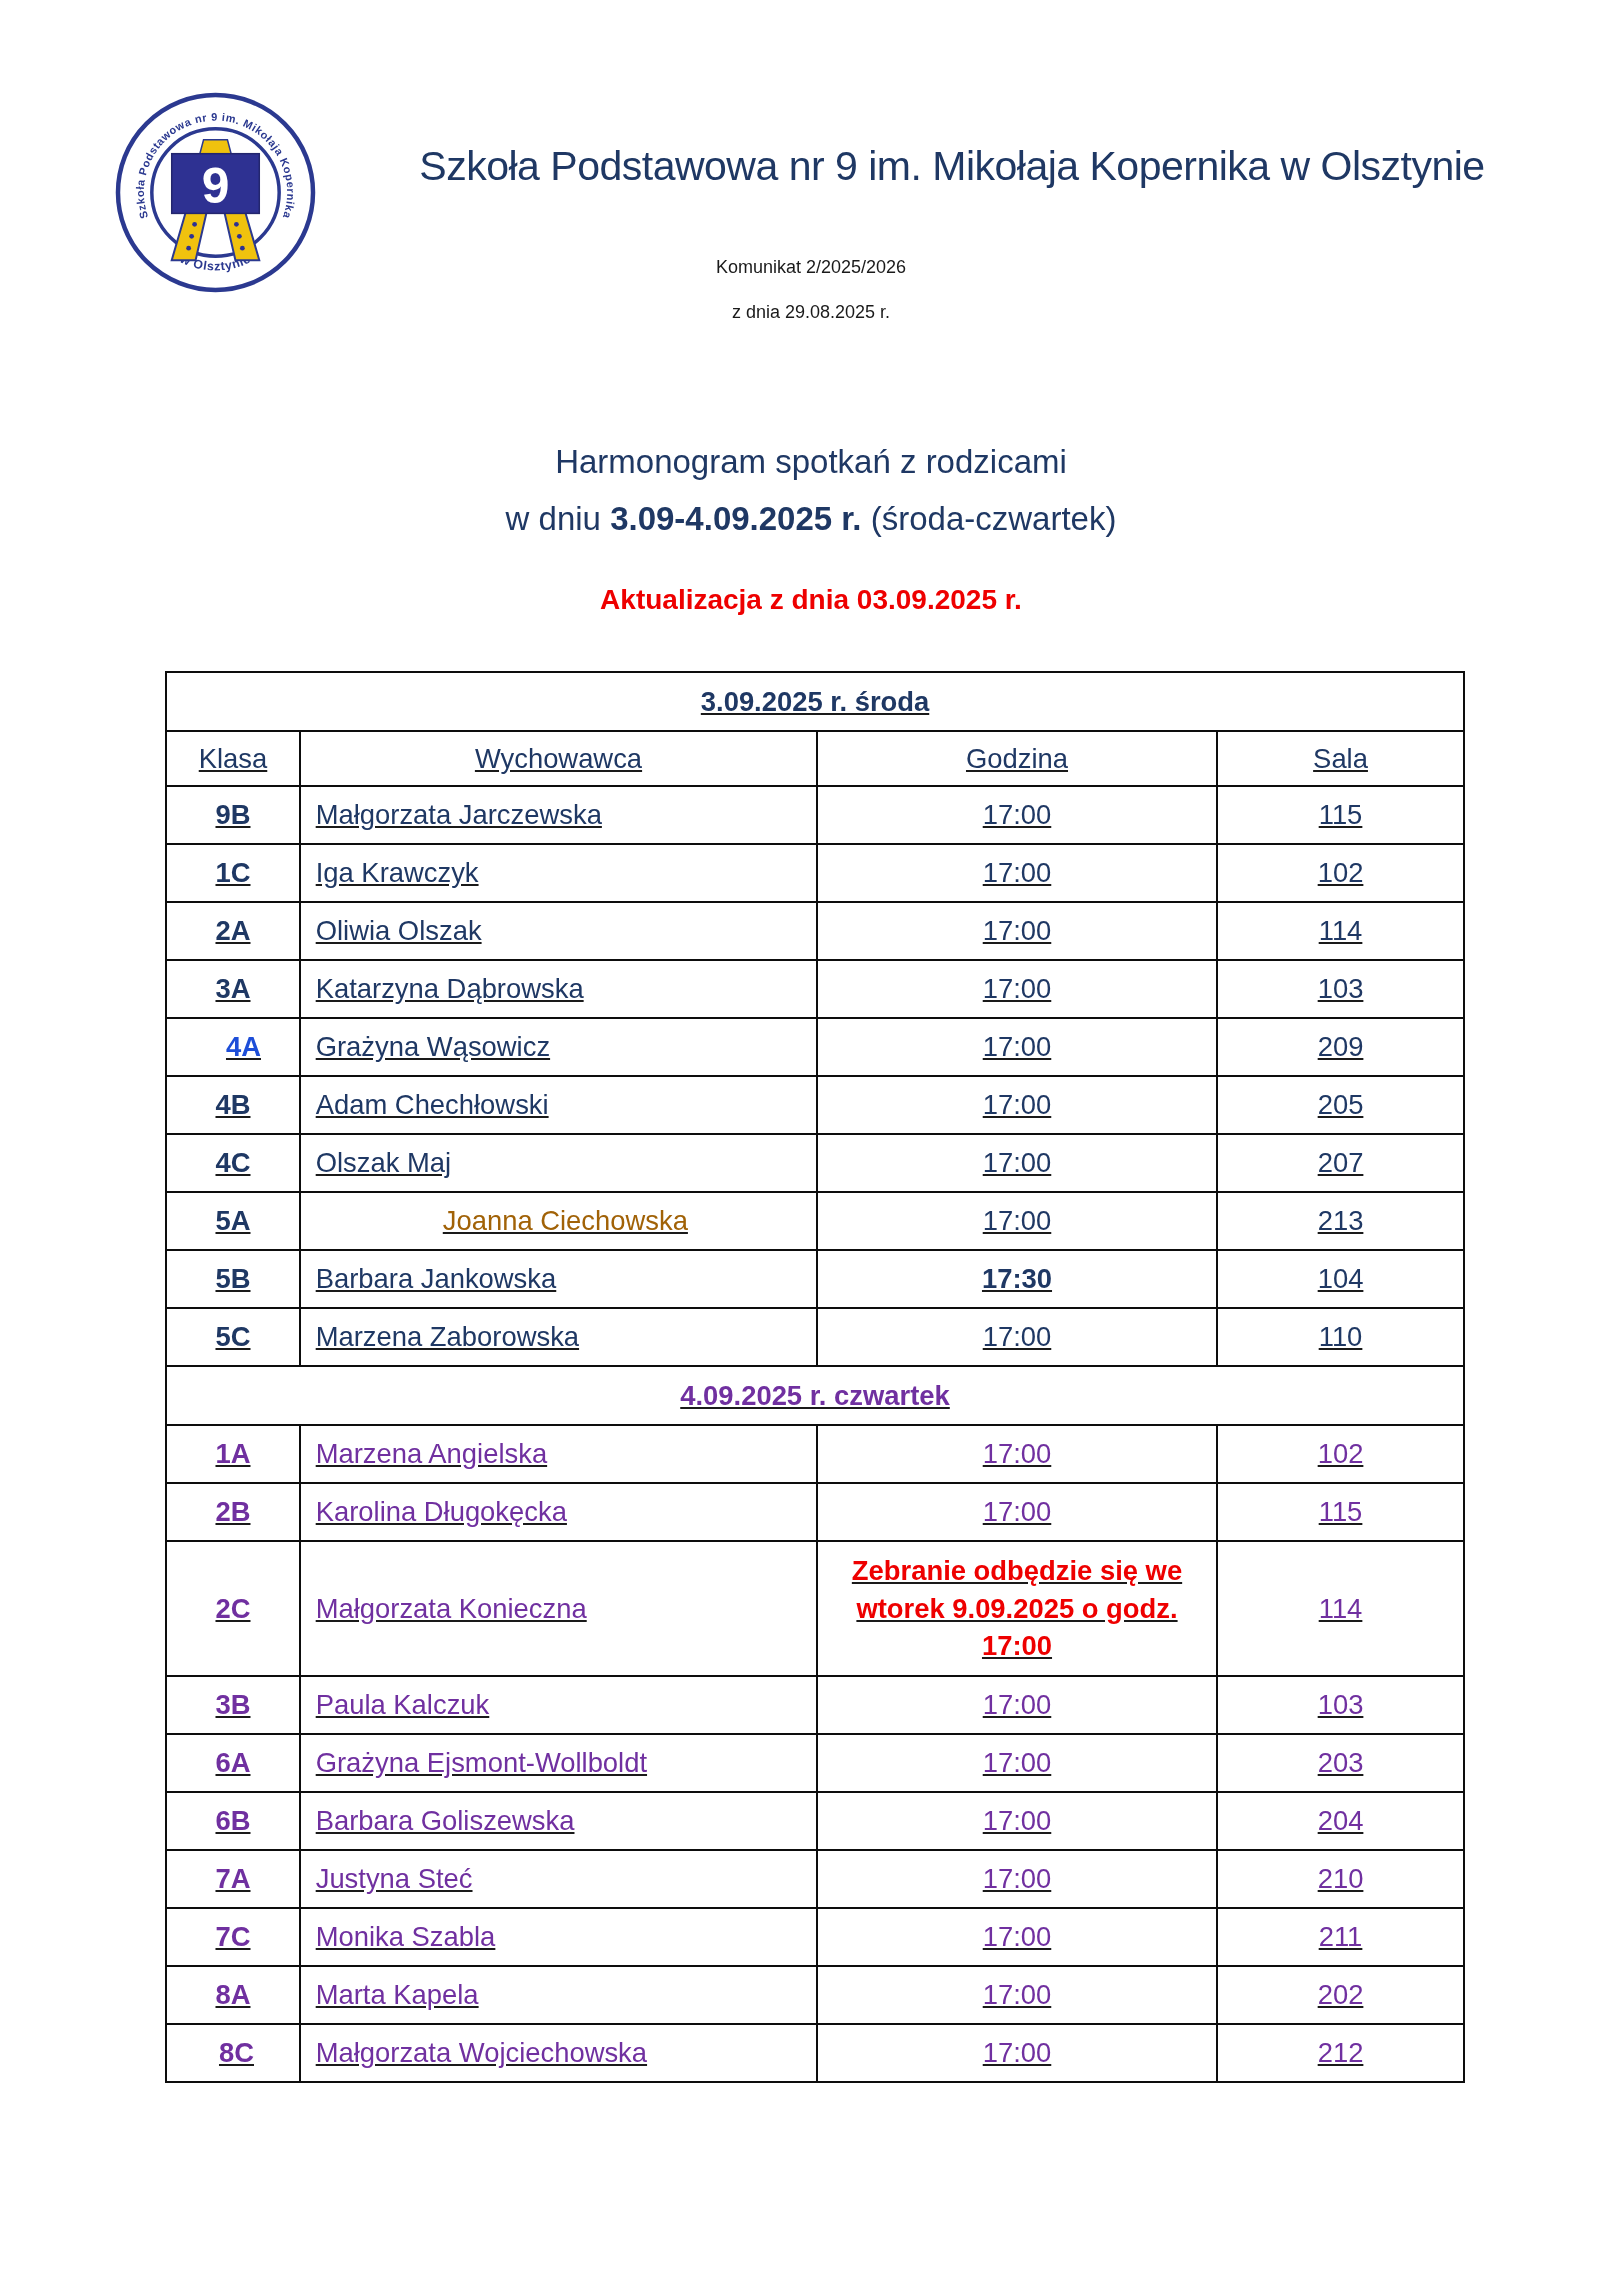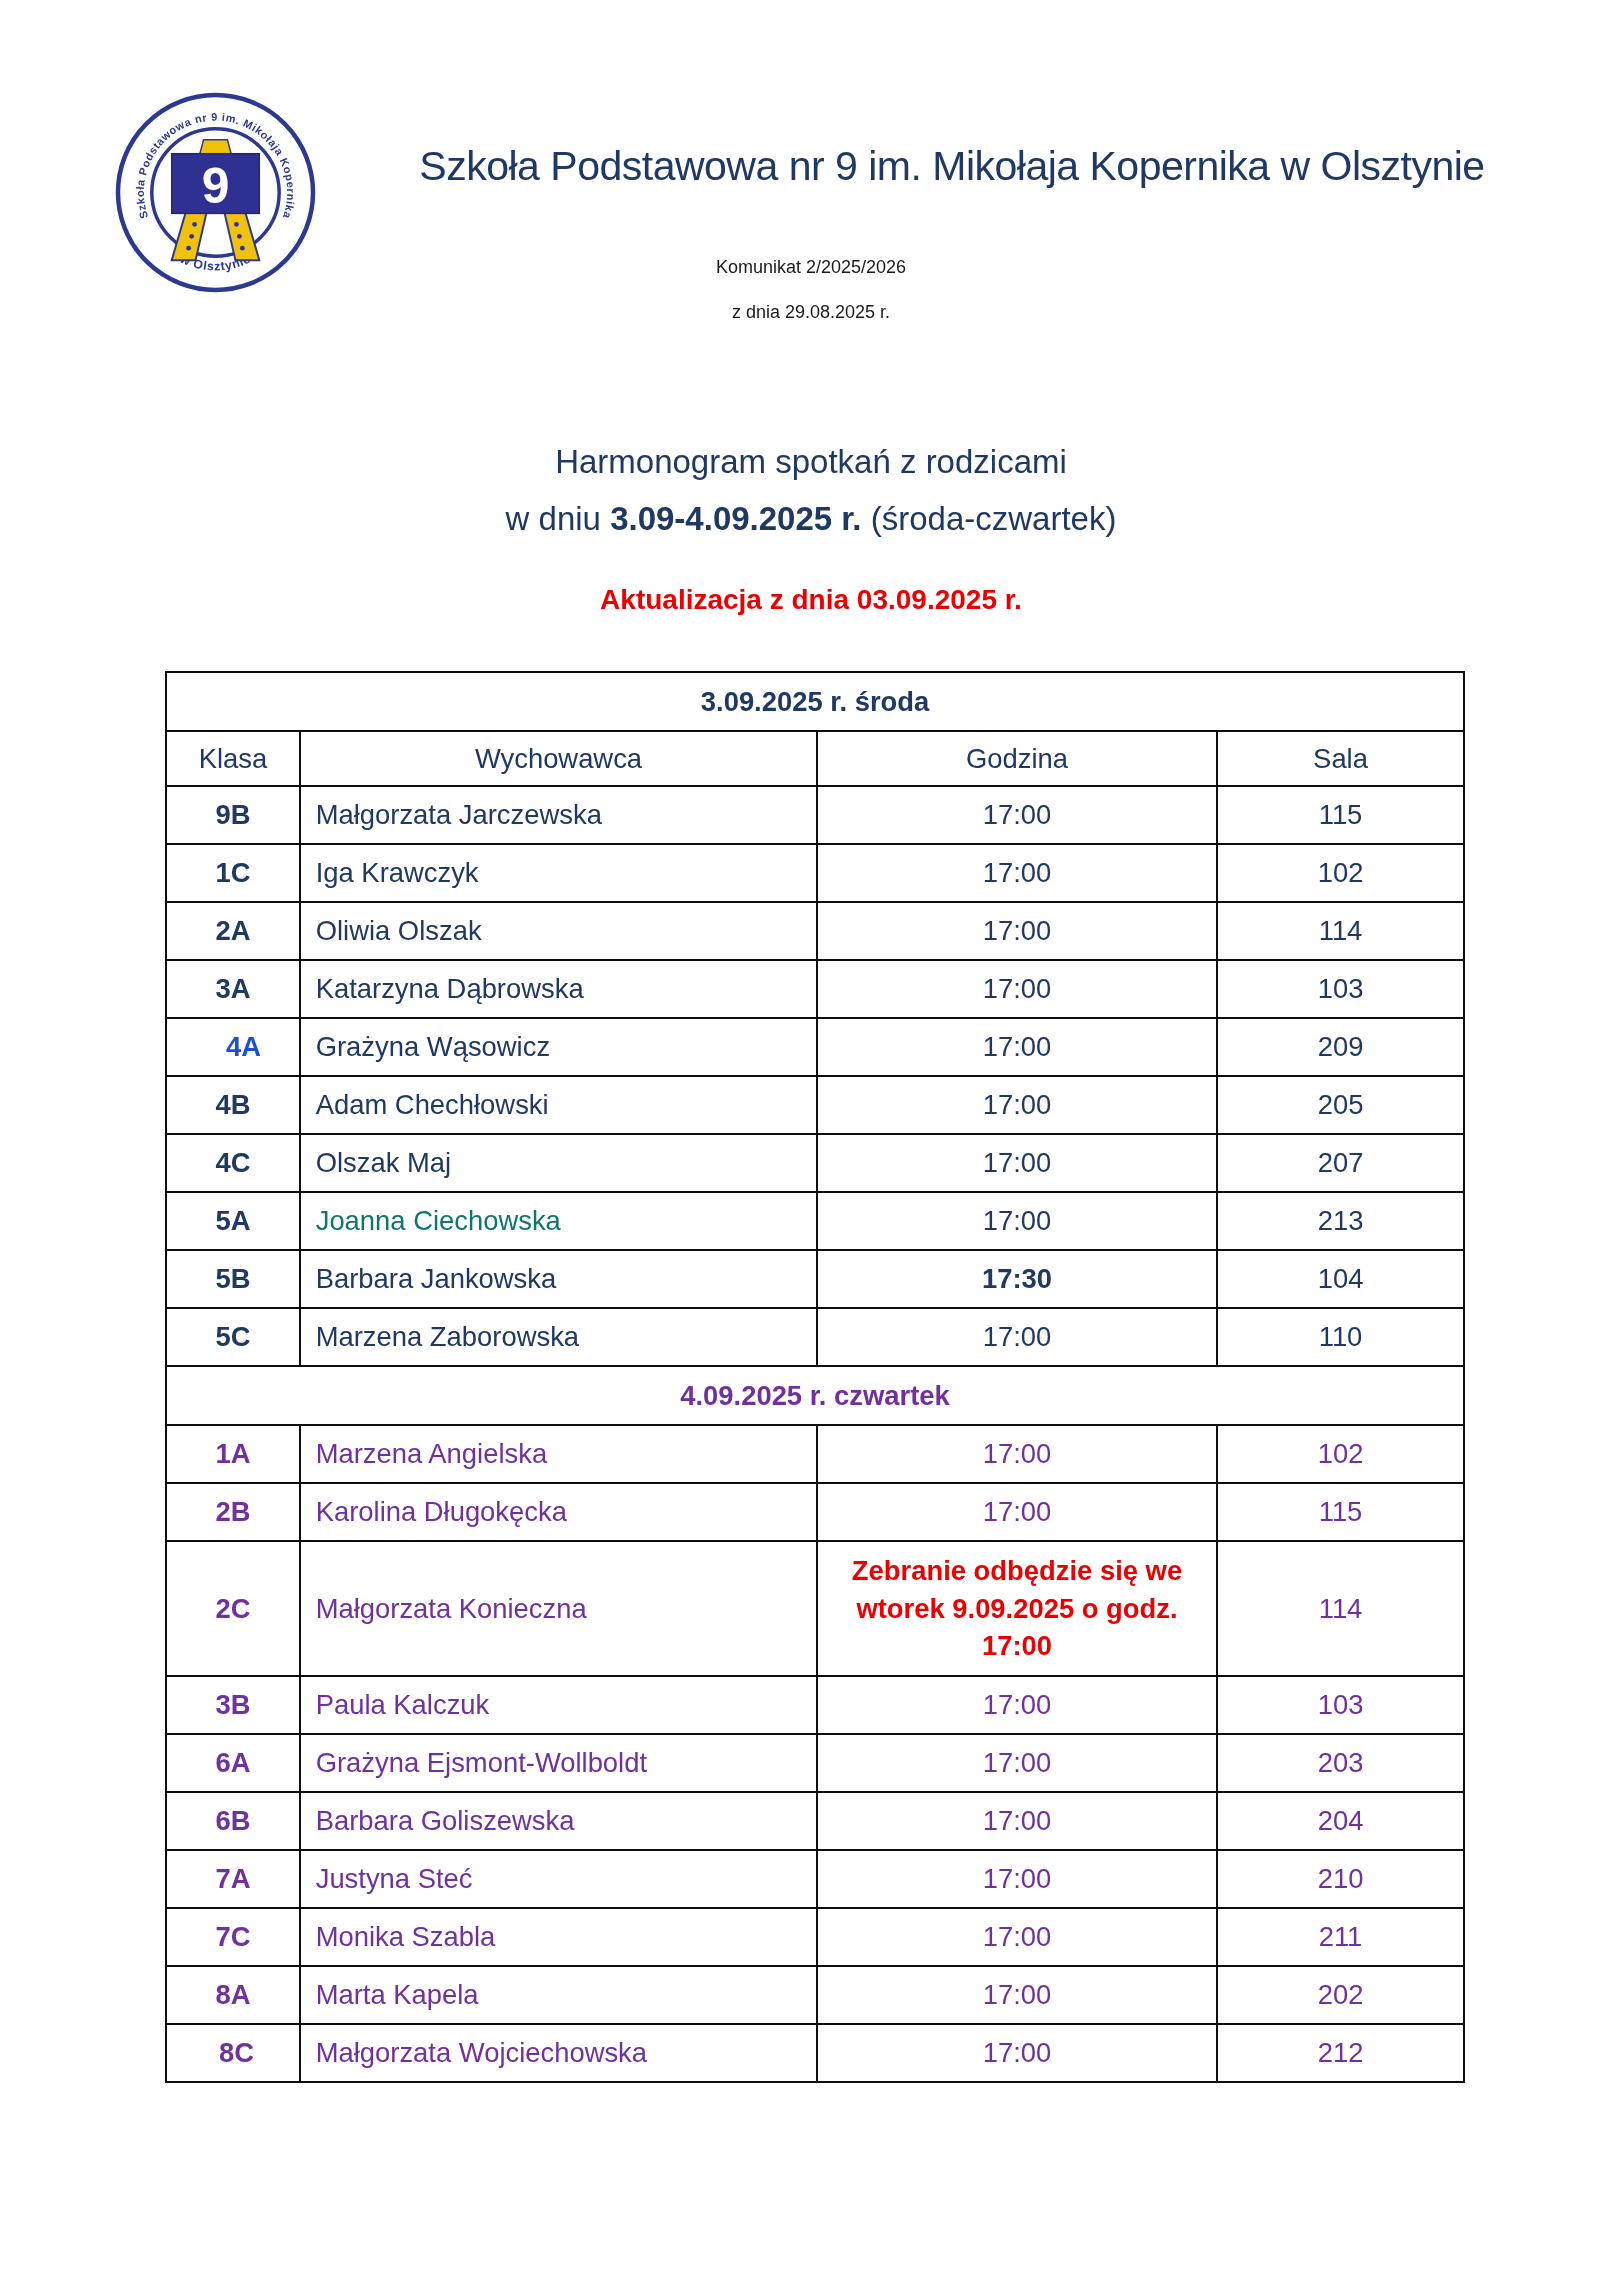--- a/index.html
+++ b/index.html
@@ -32,21 +32,21 @@
     color:#1f3864;
     font-size:33px; line-height:57px; font-weight:400;
   }
   .doc-title b { font-weight:700; }
   .update-note {
     margin-top:37px;
     text-align:center;
     color:#ee0000; font-size:28px; font-weight:700;
   }
   
-  .table-wrap { margin:55px 0 8px 165px; }
+  .table-wrap { margin:55px 0 8px 165px;text-decoration:underline; }
   table.schedule {
     border-collapse:collapse; table-layout:fixed;
     width:1298px;
     border:2.9px solid #0d0d0d;
   }
   table.schedule td {
     border-left:2px solid #0d0d0d; border-right:2px solid #0d0d0d;
     border-top:2.9px solid #0d0d0d; border-bottom:2.9px solid #0d0d0d;
     vertical-align:middle;
     font-size:27.4px;
@@ -176,21 +176,21 @@
             <td class="cell room" style="color: rgb(31, 56, 100);">205</td>
           </tr>
           <tr>
             <td class="cell klasa" style="color: rgb(31, 56, 100);">4C</td>
             <td class="cell teacher" style="color: rgb(31, 56, 100);">Olszak Maj</td>
             <td class="cell time" style="color: rgb(31, 56, 100);">17:00</td>
             <td class="cell room" style="color: rgb(31, 56, 100);">207</td>
           </tr>
           <tr>
             <td class="cell klasa" style="color: rgb(31, 56, 100);">5A</td>
-            <td class="cell teacher" style="color: #0f766e;">Joanna Ciechowska</td>
+            <td class="cell teacher" style="color: #a16207; text-align: center;">Joanna Ciechowska</td>
             <td class="cell time" style="color: rgb(31, 56, 100);">17:00</td>
             <td class="cell room" style="color: rgb(31, 56, 100);">213</td>
           </tr>
           <tr>
             <td class="cell klasa" style="color: rgb(31, 56, 100);">5B</td>
             <td class="cell teacher" style="color: rgb(31, 56, 100);">Barbara Jankowska</td>
             <td class="cell time" style="color: rgb(31, 56, 100); font-weight: 700;">17:30</td>
             <td class="cell room" style="color: rgb(31, 56, 100);">104</td>
           </tr>
           <tr>

